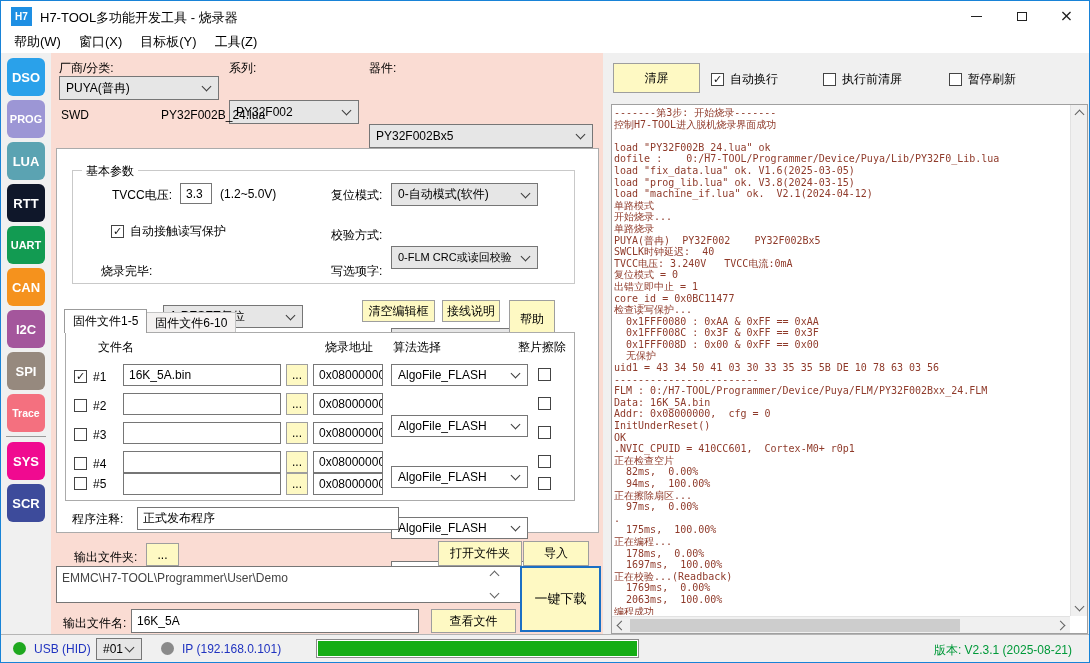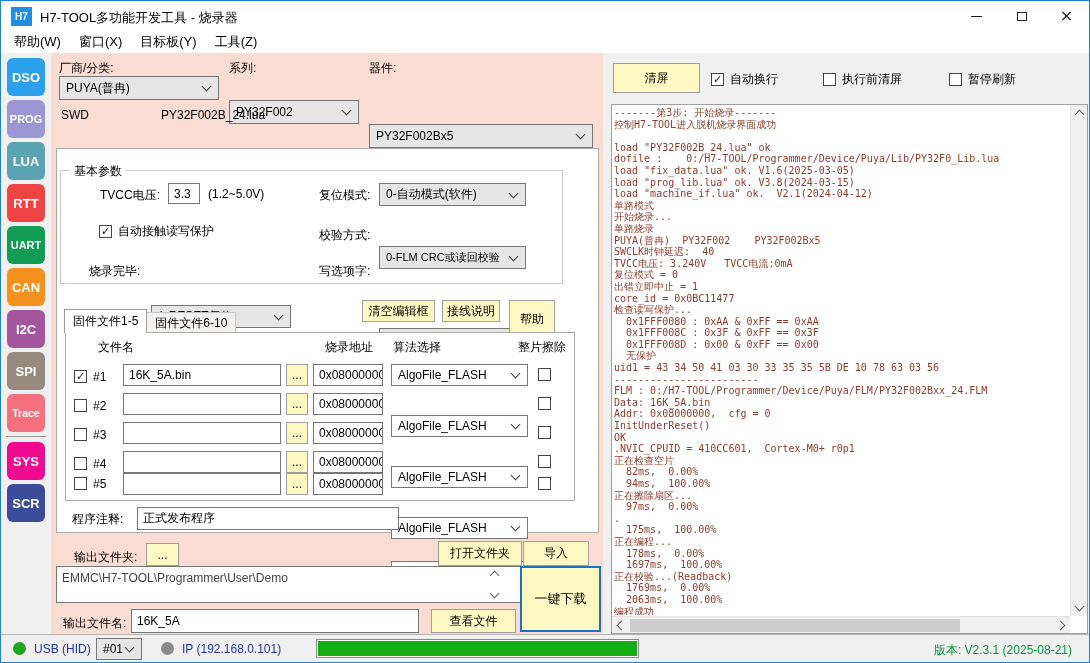--- a/index.html
+++ b/index.html
@@ -102,21 +102,21 @@
   <div class="menu-item">帮助(W)</div>
   <div class="menu-item">窗口(X)</div>
   <div class="menu-item">目标板(Y)</div>
   <div class="menu-item">工具(Z)</div>
 </div>
 
 <div class="sidebar">
   <div class="side-btn" style="font-size: 13px; background-color: rgb(42, 161, 234);">DSO</div>
   <div class="side-btn" style="background-color: rgb(156, 150, 213);">PROG</div>
   <div class="side-btn" style="font-size: 13px; background-color: rgb(91, 163, 178);">LUA</div>
-  <div class="side-btn" style="font-size: 13px; background-color: #ef4444;">RTT</div>
+  <div class="side-btn" style="font-size: 13px; background-color: #0f172a;">RTT</div>
   <div class="side-btn" style="background-color: rgb(18, 155, 82);">UART</div>
   <div class="side-btn" style="font-size: 13px; background-color: rgb(245, 146, 29);">CAN</div>
   <div class="side-btn" style="font-size: 13px; background-color: rgb(164, 86, 156);">I2C</div>
   <div class="side-btn" style="font-size: 13px; background-color: rgb(150, 137, 126);">SPI</div>
   <div class="side-btn" style="font-size: 10.5px; background-color: rgb(244, 112, 127);">Trace</div>
   <div class="side-sep"></div>
   <div class="side-btn" style="font-size: 13px; background-color: rgb(240, 10, 144);">SYS</div>
   <div class="side-btn" style="font-size: 13px; background-color: rgb(61, 75, 155);">SCR</div>
 </div>
 
@@ -138,21 +138,21 @@
     <span>PY32F002Bx5</span>
     <span class="chev"></span>
   </div>
 
   <div class="lbl" style="left:10px; top:55px;">SWD</div>
   <div class="lbl" style="left:110px; top:55px;">PY32F002B_24.lua</div>
 
 
   <div class="tabpage" style="left:5px; top:95px; width:543px; height:385px;">
 
-    <div class="fieldset" style="left:3px; top:21px; width:503px; height:114px;">
+    <div class="fieldset" style="left:15px; top:21px; width:503px; height:114px;">
       <span class="legend">基本参数</span>
 
       <div class="lbl" style="left:39px; top:16px;">TVCC电压:</div>
       <div class="input abs" style="left:107px; top:12px; width:32px; height:21px;">3.3</div>
       <div class="lbl" style="left:147px; top:16px;">(1.2~5.0V)</div>
 
       <div class="lbl" style="left:258px; top:16px;">复位模式:</div>
       <div class="combo abs" style="left:318px; top:12px; width:147px; height:23px;">
         <span>0-自动模式(软件)</span>
         <span class="chev"></span>

